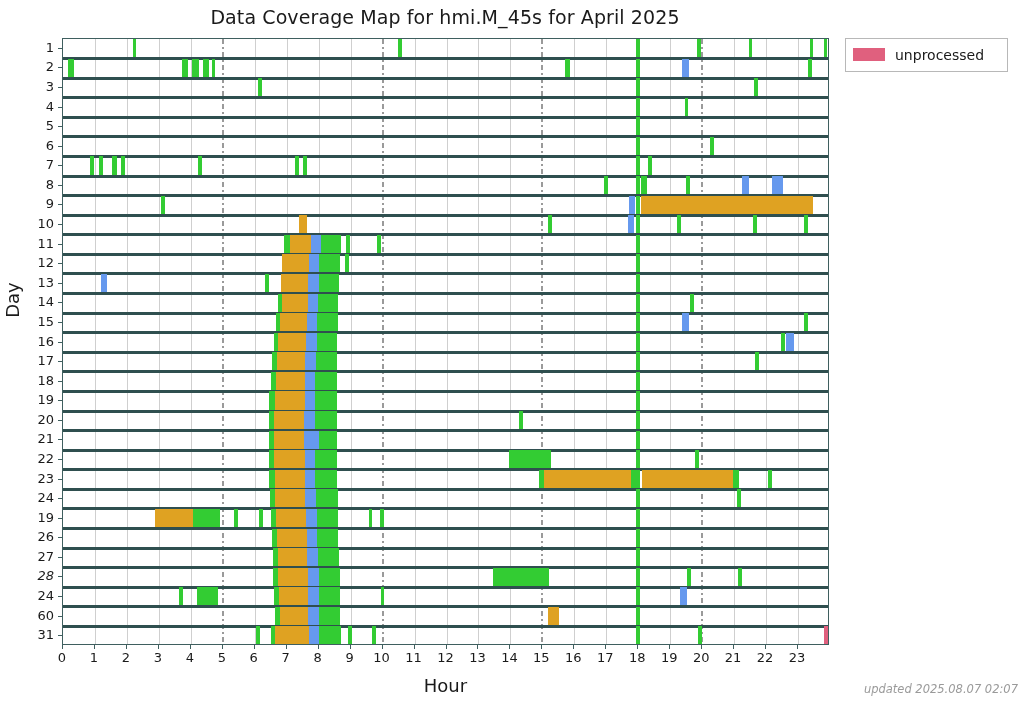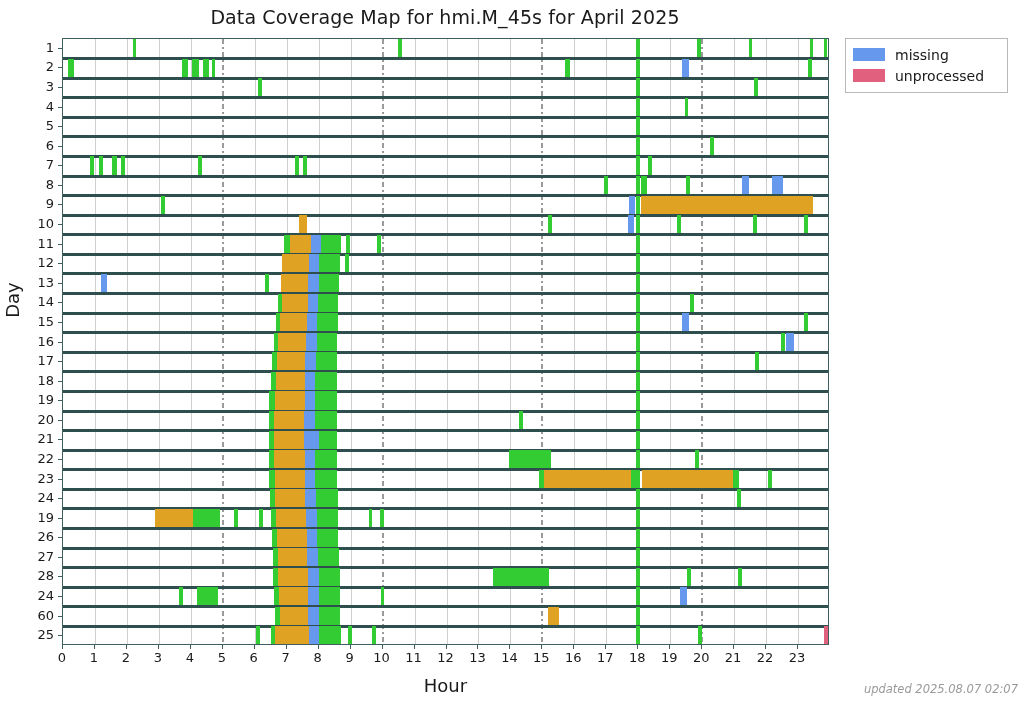--- a/index.html
+++ b/index.html
@@ -138,27 +138,27 @@
     <div class="ytick-label" style="top: 471.565px; right: 974px;">23</div>
     <div class="ytick-mark" style="top: 478.565px; left: 58px;"></div>
     <div class="ytick-label" style="top: 491.145px; right: 974px;">24</div>
     <div class="ytick-mark" style="top: 498.145px; left: 58px;"></div>
     <div class="ytick-label" style="top: 510.726px; right: 974px;">19</div>
     <div class="ytick-mark" style="top: 517.726px; left: 58px;"></div>
     <div class="ytick-label" style="top: 530.306px; right: 974px;">26</div>
     <div class="ytick-mark" style="top: 537.306px; left: 58px;"></div>
     <div class="ytick-label" style="top: 549.887px; right: 974px;">27</div>
     <div class="ytick-mark" style="top: 556.887px; left: 58px;"></div>
-    <div class="ytick-label" style="top: 569.468px; right: 974px;">28</div>
+    <div class="ytick-label" style="top: 569.468px; right: 974px; font-style: italic;">28</div>
     <div class="ytick-mark" style="top: 576.468px; left: 58px;"></div>
     <div class="ytick-label" style="top: 589.048px; right: 974px;">24</div>
     <div class="ytick-mark" style="top: 596.048px; left: 58px;"></div>
     <div class="ytick-label" style="top: 608.629px; right: 974px;">60</div>
     <div class="ytick-mark" style="top: 615.629px; left: 58px;"></div>
-    <div class="ytick-label" style="top: 628.21px; right: 974px;">25</div>
+    <div class="ytick-label" style="top: 628.21px; right: 974px;">31</div>
     <div class="ytick-mark" style="top: 635.21px; left: 58px;"></div>
   </div>
 <div id="x-axis">
     <div class="xtick-label" style="left: 47px;">0</div>
     <div class="xtick-mark" style="left: 62px;"></div>
     <div class="xtick-label" style="left: 78.9583px;">1</div>
     <div class="xtick-mark" style="left: 93.9583px;"></div>
     <div class="xtick-label" style="left: 110.917px;">2</div>
     <div class="xtick-mark" style="left: 125.917px;"></div>
     <div class="xtick-label" style="left: 142.875px;">3</div>
@@ -513,22 +513,18 @@
         <div class="seg" style="left: 308.717px; width: 3.835px; background: rgb(51, 204, 51);"></div>
         <div class="seg" style="left: 572.693px; width: 3.835px; background: rgb(51, 204, 51);"></div>
         <div class="seg" style="left: 634.692px; width: 3.835px; background: rgb(51, 204, 51);"></div>
         <div class="seg" style="left: 761.247px; width: 3.835px; background: rgb(224, 96, 126);"></div>
       </div>
     </div>
 </div>
 
 <div id="legend">
     <div class="legend-row">
-      <div class="legend-swatch" style="background: rgb(102, 153, 238);"></div>
-      <div class="legend-text">missing</div>
-    </div>
-    <div class="legend-row">
       <div class="legend-swatch" style="background: rgb(224, 96, 126);"></div>
       <div class="legend-text">unprocessed</div>
     </div>
   </div>
 
 <div id="footer-note">updated 2025.08.07 02:07</div>
 
 </body></html>

